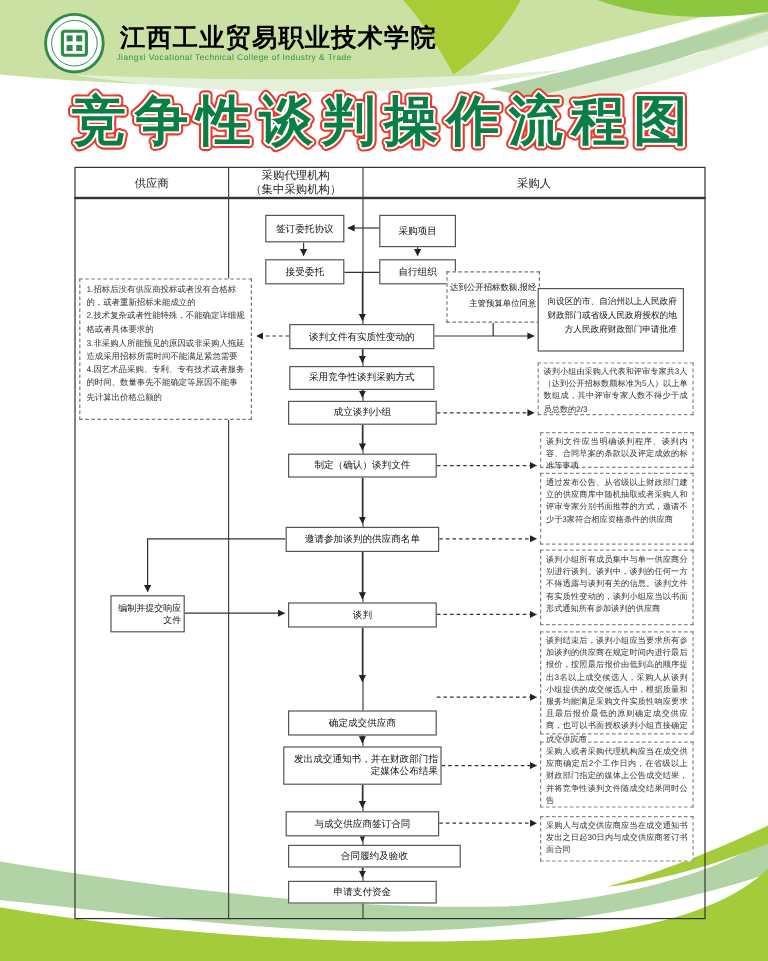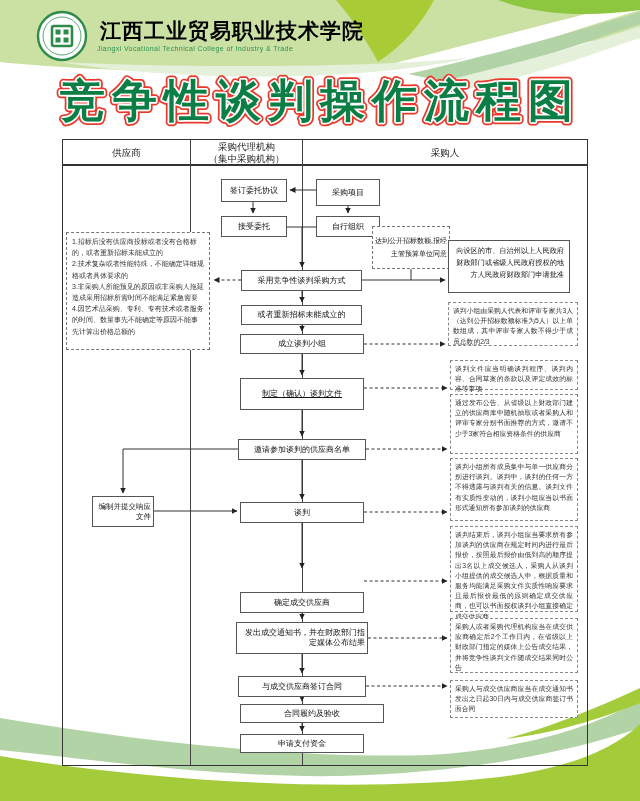--- a/index.html
+++ b/index.html
@@ -33,21 +33,21 @@
   #n-sign{left:221px;top:179px;width:66px;height:23px;}
   #n-proj{left:316px;top:179px;width:64px;height:27px;}
   #n-accept{left:221px;top:216px;width:66px;height:21px;}
   #n-self{left:316px;top:216px;width:64px;height:21px;}
   #n-threshold{left:372px;top:226px;width:78px;height:43px;font-size:7px;line-height:1.75;}
   #n-adopt{left:241px;top:270px;width:121px;height:21px;}
   #n-approval{left:448px;top:240px;width:122px;height:53px;display:block;text-align:right;
               font-size:7.2px;line-height:1.65;padding:4px 5px;}
   #n-experts{left:241px;top:305px;width:121px;height:20px;}
   #n-team{left:240px;top:334px;width:124px;height:20px;}
-  #n-docs{left:240px;top:378px;width:124px;height:32px;text-decoration:underline;}
+  #n-docs{left:240px;top:378px;width:124px;height:20px;}
   #n-invite{left:238px;top:439px;width:128px;height:21px;}
   #n-response{left:92px;top:496px;width:62px;height:31px;font-size:7.5px;}
   #n-nego{left:240px;top:502px;width:124px;height:21px;}
   #n-determine{left:240px;top:571px;width:124px;height:21px;margin-top:21px;}
   #n-notice{left:236px;top:622px;width:132px;height:32px;}
   #n-contract{left:238px;top:676px;width:128px;height:21px;}
   #n-acc{left:240px;top:704px;width:144px;height:19px;}
   #n-pay{left:240px;top:734px;width:124px;height:19px;}
   
   #conditions{left:66px;top:232px;width:144px;height:118px;background:#fff;border:1px dashed #777;
@@ -147,23 +147,23 @@
     <path d="M368,638 H447" marker-end="url(#arr)"></path>
     <path d="M366,686 H447" marker-end="url(#arr)"></path>
   </g>
 </svg>
 
 <div class="abs node" id="n-sign">签订委托协议</div>
 <div class="abs node" id="n-proj">采购项目</div>
 <div class="abs node" id="n-accept">接受委托</div>
 <div class="abs node" id="n-self">自行组织</div>
 <div class="abs node dashed" id="n-threshold">达到公开招标数额,报经主管预算单位同意</div>
-<div class="abs node" id="n-adopt">采用竞争性谈判采购方式</div>
+<div class="abs node" id="n-adopt">谈判文件有实质性变动的</div>
 <div class="abs node" id="n-approval">向设区的市、自治州以上人民政府财政部门或省级人民政府授权的地方人民政府财政部门申请批准</div>
-<div class="abs node" id="n-experts">或者重新招标未能成立的</div>
+<div class="abs node" id="n-experts">采用竞争性谈判采购方式</div>
 <div class="abs node" id="n-team">成立谈判小组</div>
 <div class="abs node" id="n-docs">制定（确认）谈判文件</div>
 <div class="abs node" id="n-invite">邀请参加谈判的供应商名单</div>
 <div class="abs node" id="n-response">编制并提交响应文件</div>
 <div class="abs node" id="n-nego">谈判</div>
 <div class="abs node" id="n-determine">确定成交供应商</div>
 <div class="abs node" id="n-notice">发出成交通知书，并在财政部门指定媒体公布结果</div>
 <div class="abs node" id="n-contract">与成交供应商签订合同</div>
 <div class="abs node" id="n-acc">合同履约及验收</div>
 <div class="abs node" id="n-pay">申请支付资金</div>

